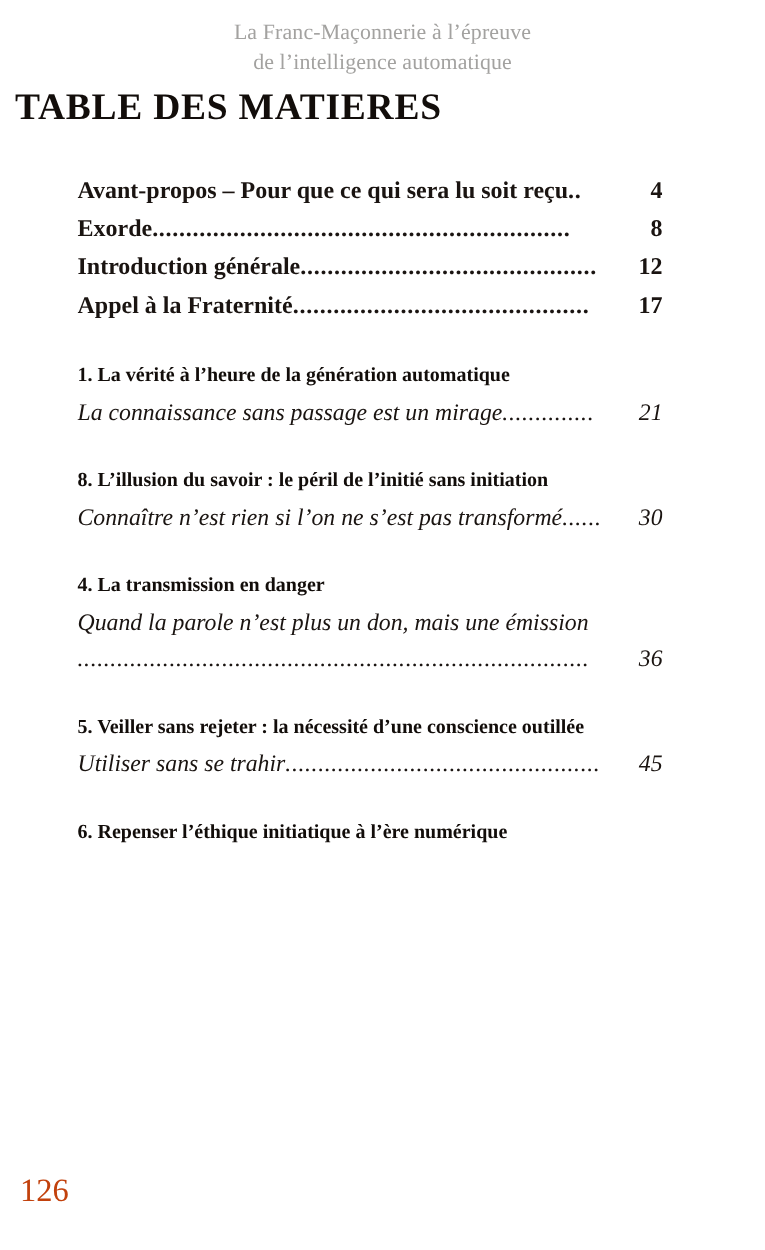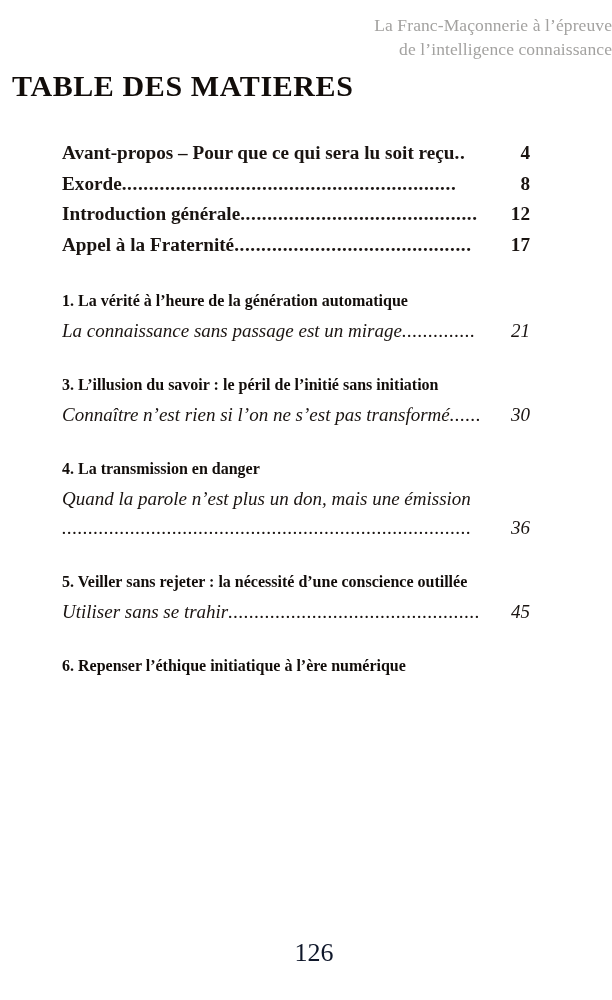--- a/index.html
+++ b/index.html
@@ -23,21 +23,21 @@
     position: absolute;
     top: 13px;
     left: 0;
     right: 0;
     text-align: center;
     color: #a3a2a0;
     font-size: 17.5px;
     line-height: 24px;
     letter-spacing: 0.1px;
   }
-  .running-head .rh-line { display: block; text-align: right; }
+  .running-head .rh-line { display: block; }
 
   
   .toc-title {
     position: absolute;
     top: 68px;
     left: 12px;
     right: 0;
     text-align: left;
     font-size: 30px;
     font-weight: bold;
@@ -118,35 +118,34 @@
     display: block;
     white-space: nowrap;
   }
 
   
   .folio {
     position: absolute;
     bottom: 32px;
     left: 0;
     right: 0;
-    text-align: center;
     font-size: 26px;
-    color: #0f172a;
+    color: #c2410c;
     line-height: 30px;
     padding-left: 16px;
   }
 </style>
 </head>
 <body>
 
 <div class="page">
 
   <div class="running-head" style="color: rgb(163, 162, 160);">
     <span class="rh-line">La Franc-Maçonnerie à l’épreuve</span>
-    <span class="rh-line">de l’intelligence connaissance</span>
+    <span class="rh-line">de l’intelligence automatique</span>
   </div>
 
   <div class="toc-title">TABLE DES MATIERES</div>
 
   <div class="content">
 
     <div class="front-block">
         <div class="entry-line">
           <span class="etxt">Avant-propos – Pour que ce qui sera lu soit reçu</span>
           <span class="leader">..</span>
@@ -174,21 +173,21 @@
           <div class="ch-title">1. La vérité à l’heure de la génération automatique</div>
           <div class="ch-sub">
             <div class="sub-row">
               <span class="stxt">La connaissance sans passage est un mirage</span>
               <span class="leader">..............</span>
               <span class="spage">21</span>
             </div>
           </div>
         </div>
         <div class="chapter">
-          <div class="ch-title justified">3. L’illusion du savoir : le péril de l’initié sans initiation</div>
+          <div class="ch-title justified">8. L’illusion du savoir : le péril de l’initié sans initiation</div>
           <div class="ch-sub">
             <div class="sub-row">
               <span class="stxt">Connaître n’est rien si l’on ne s’est pas transformé</span>
               <span class="leader">......</span>
               <span class="spage">30</span>
             </div>
           </div>
         </div>
         <div class="chapter">
           <div class="ch-title">4. La transmission en danger</div>

